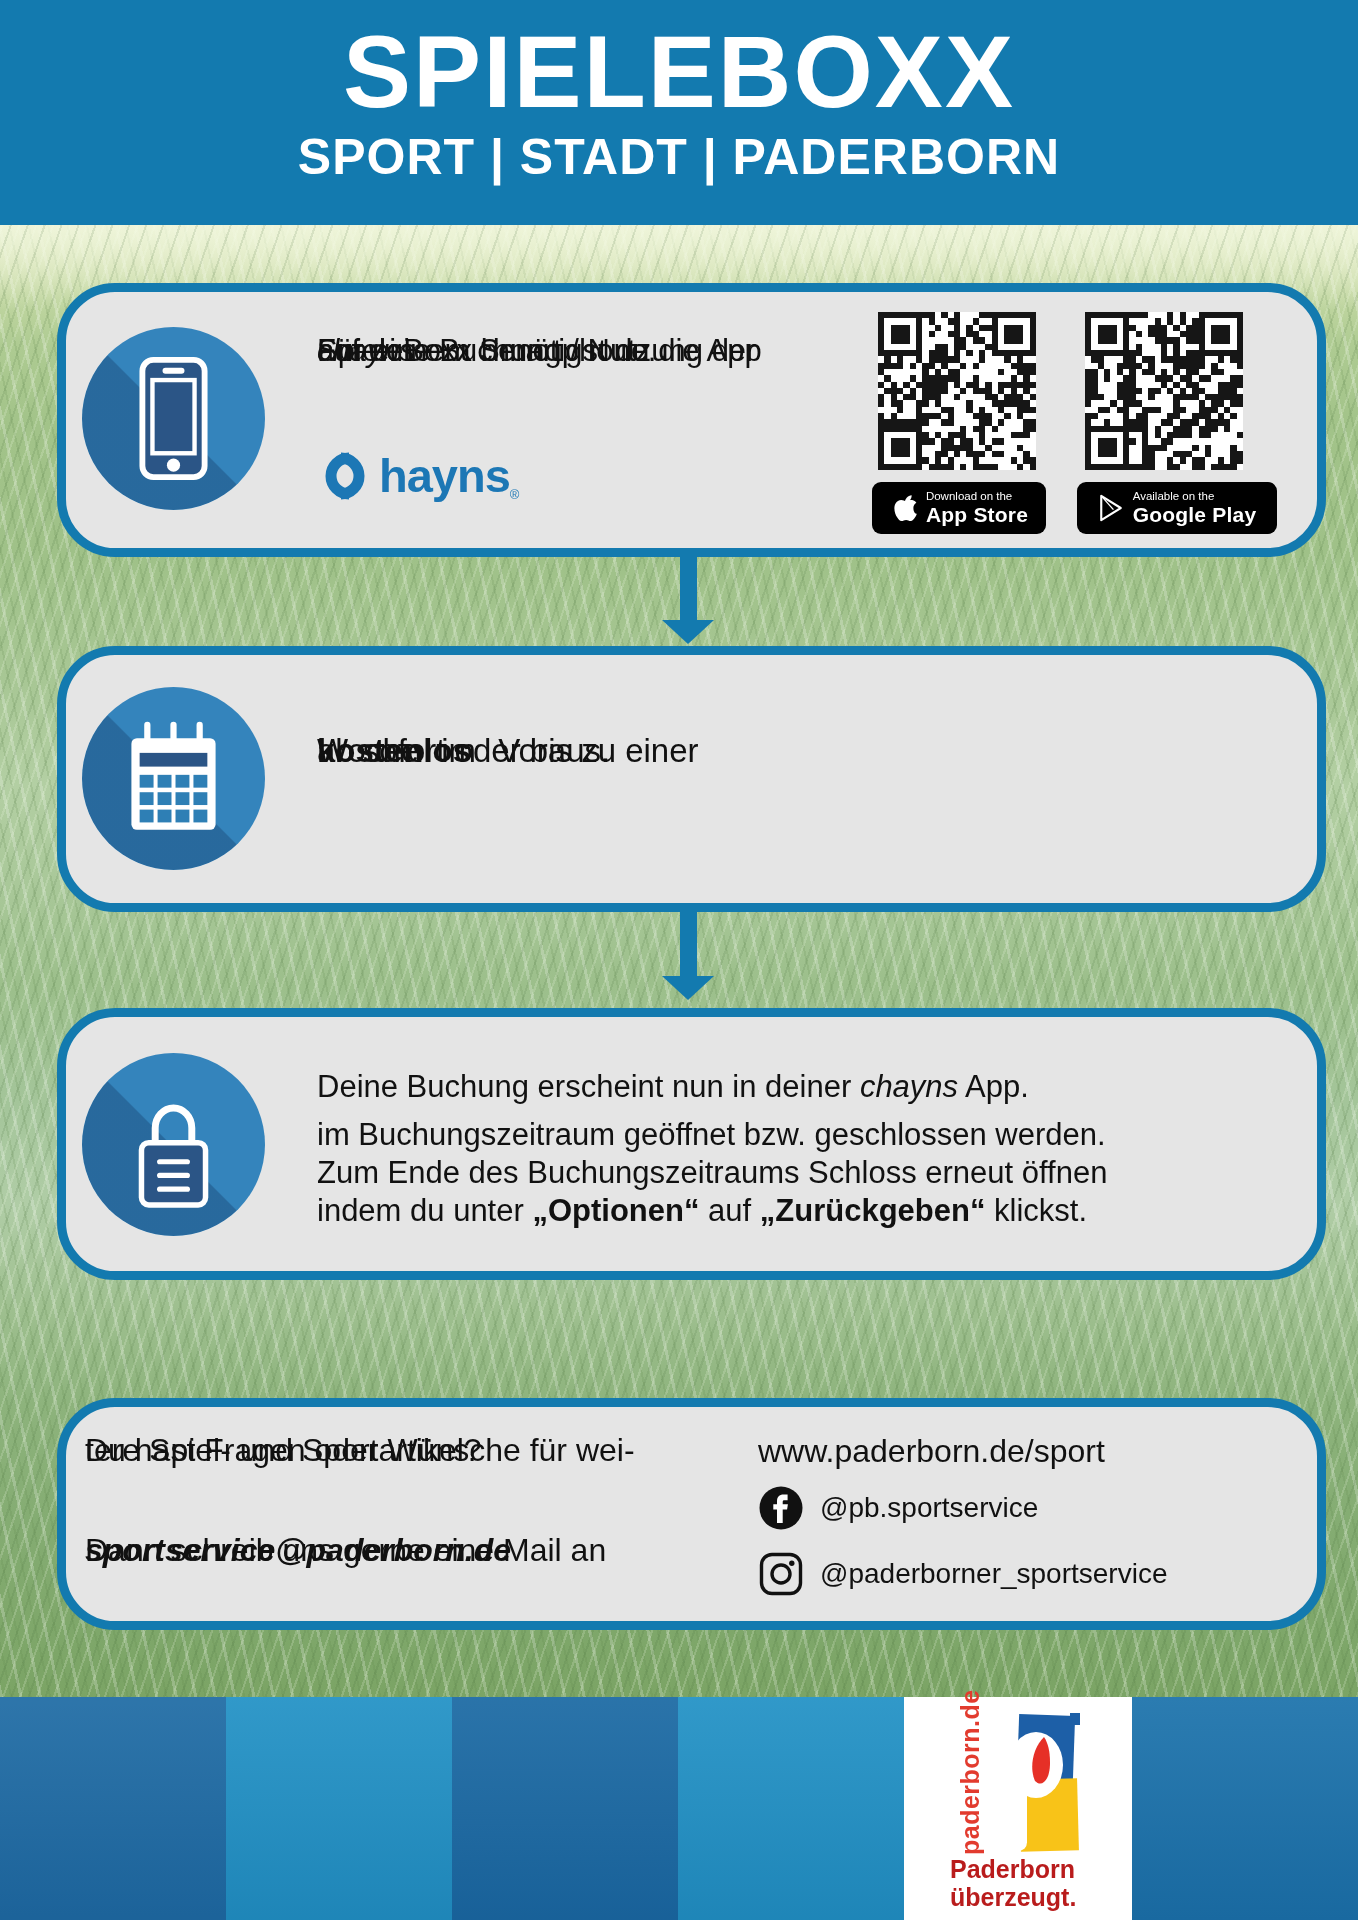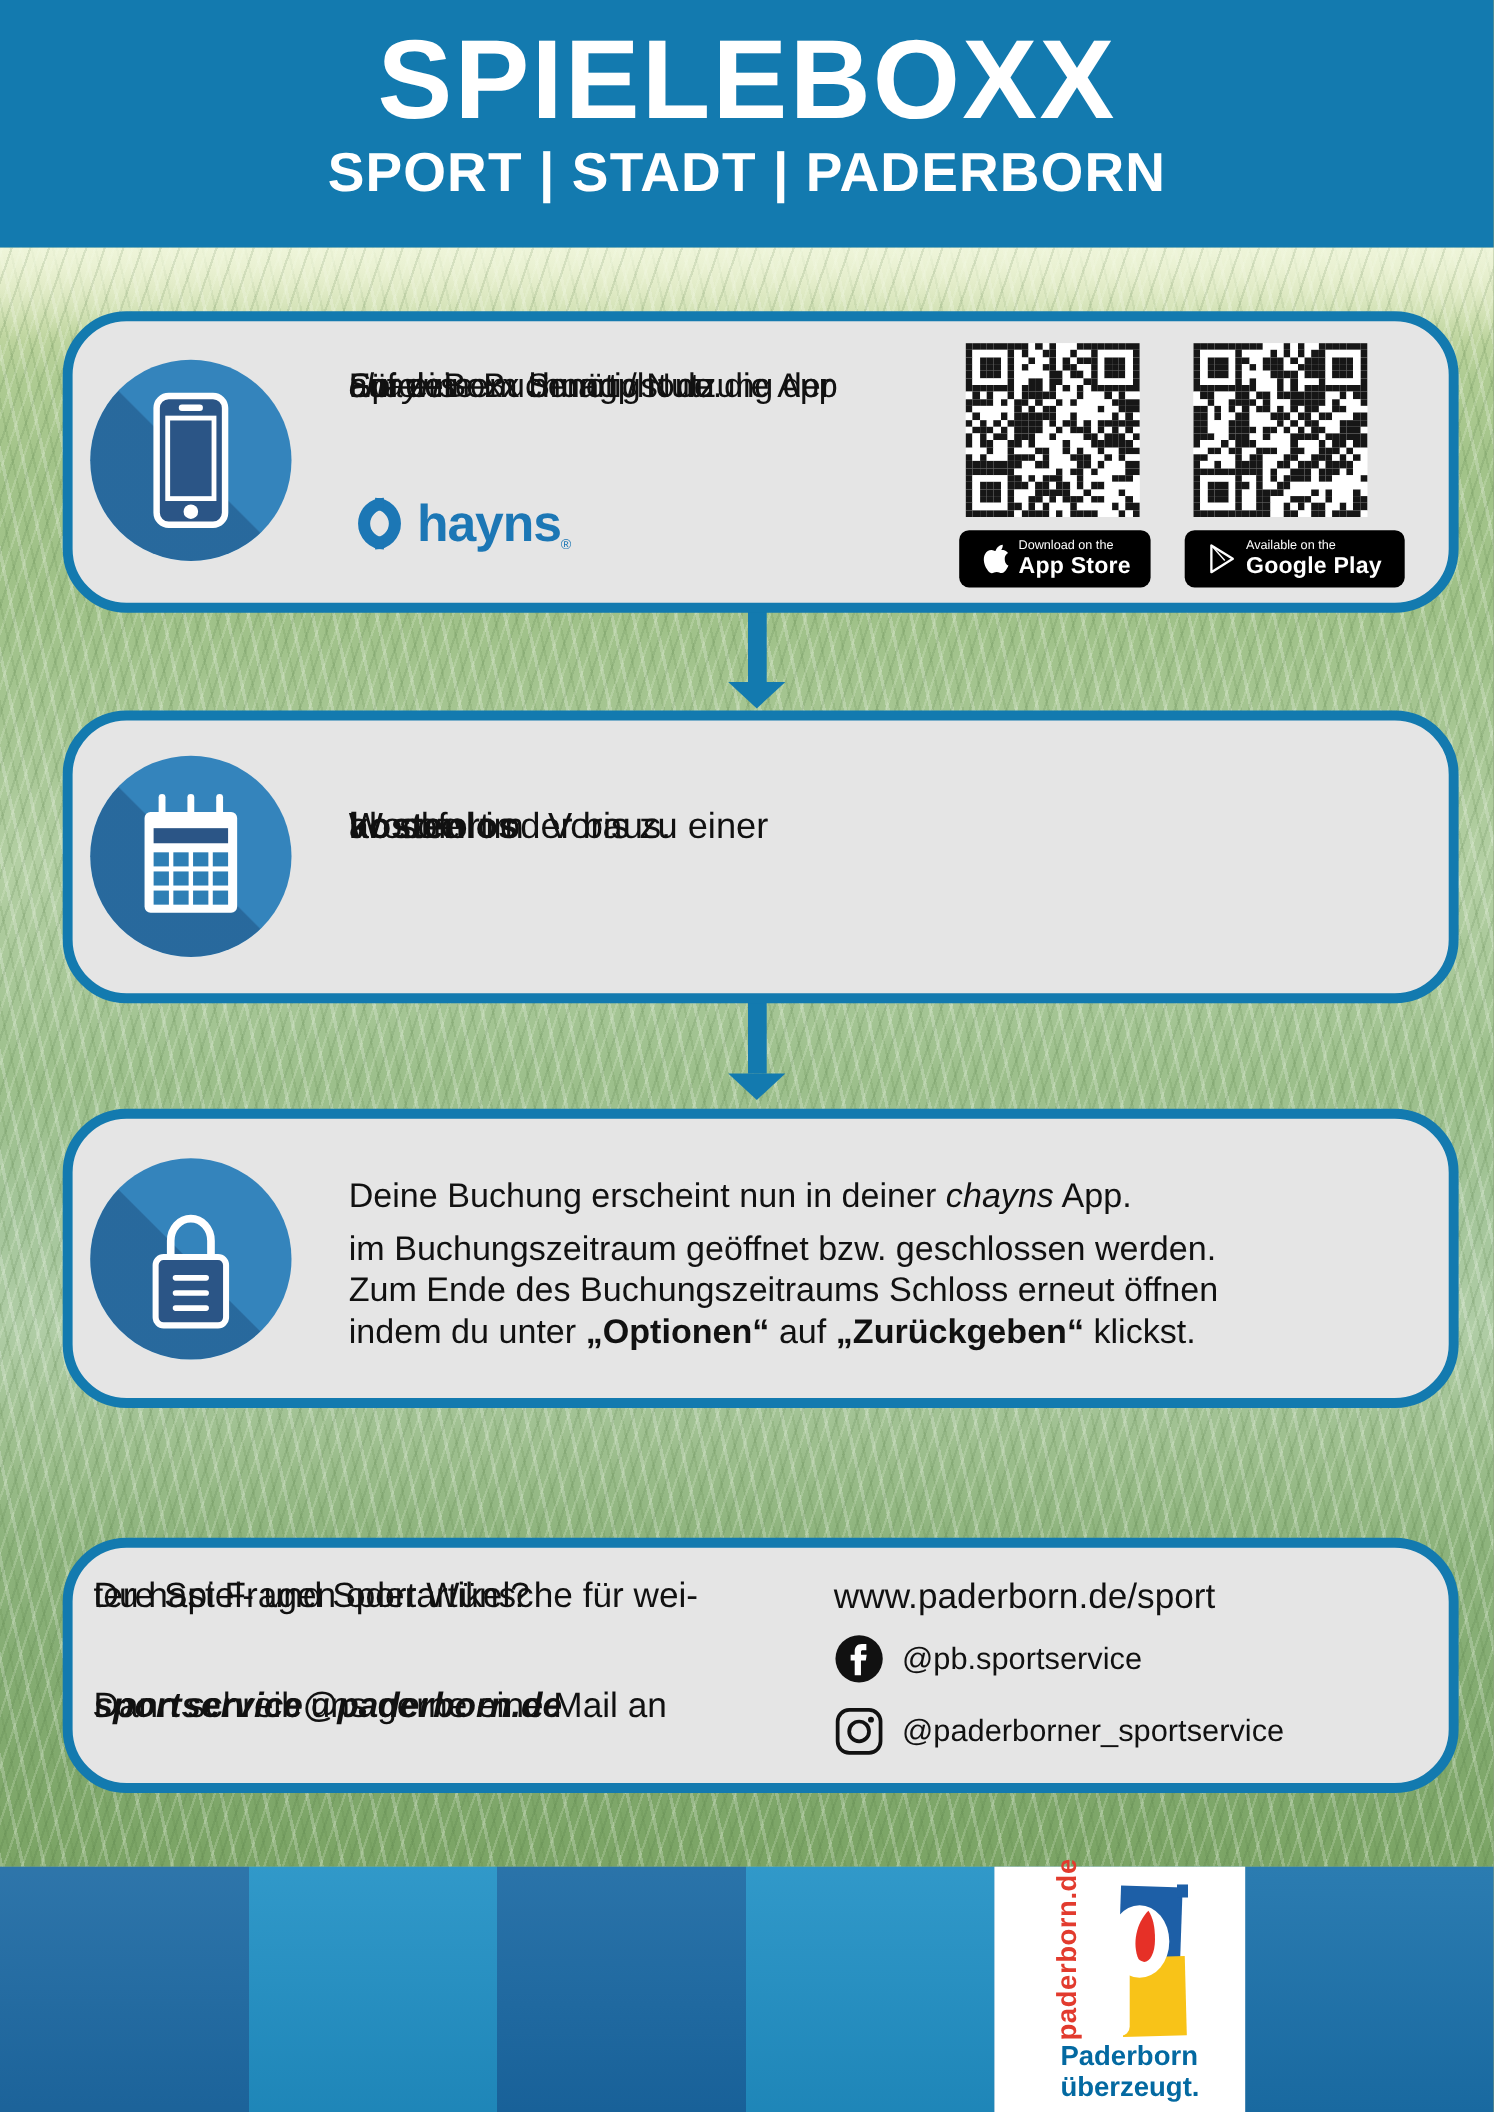--- a/index.html
+++ b/index.html
@@ -101,21 +101,21 @@
 
   
   .band{position:absolute;left:0;top:1697px;width:100%;height:223px;z-index:3;
     background:linear-gradient(180deg,rgba(255,255,255,.07),rgba(0,0,30,.08)),
       linear-gradient(90deg,#1e6ba4 0 226px,#2191c5 226px 452px,#1a69a3 452px 678px,
         #2191c5 678px 904px,#1f83b8 904px 1132px,#1b72ab 1132px 1358px);}
   .logo-box{position:absolute;left:904px;top:0;width:228px;height:223px;background:#fff;}
   .vtext{position:absolute;left:52px;top:18px;height:140px;writing-mode:vertical-rl;
          transform:rotate(180deg);color:#e23b2e;font-weight:bold;font-size:25px;letter-spacing:.5px;}
   .psym{position:absolute;left:86px;top:16px;width:92px;height:142px;}
-  .claim{position:absolute;left:60px;top:158px;color:#0369a1;font-weight:bold;font-size:25px;line-height:28px;}
+  .claim{position:absolute;left:46px;top:158px;color:#b91c1c;font-weight:bold;font-size:25px;line-height:28px;}
 </style>
 </head>
 <body>
 
 <div class="page">
 
   <header class="masthead">
     <div class="title">SPIELEBOXX</div>
     <div class="subtitle">SPORT | STADT | PADERBORN</div>
   </header>

